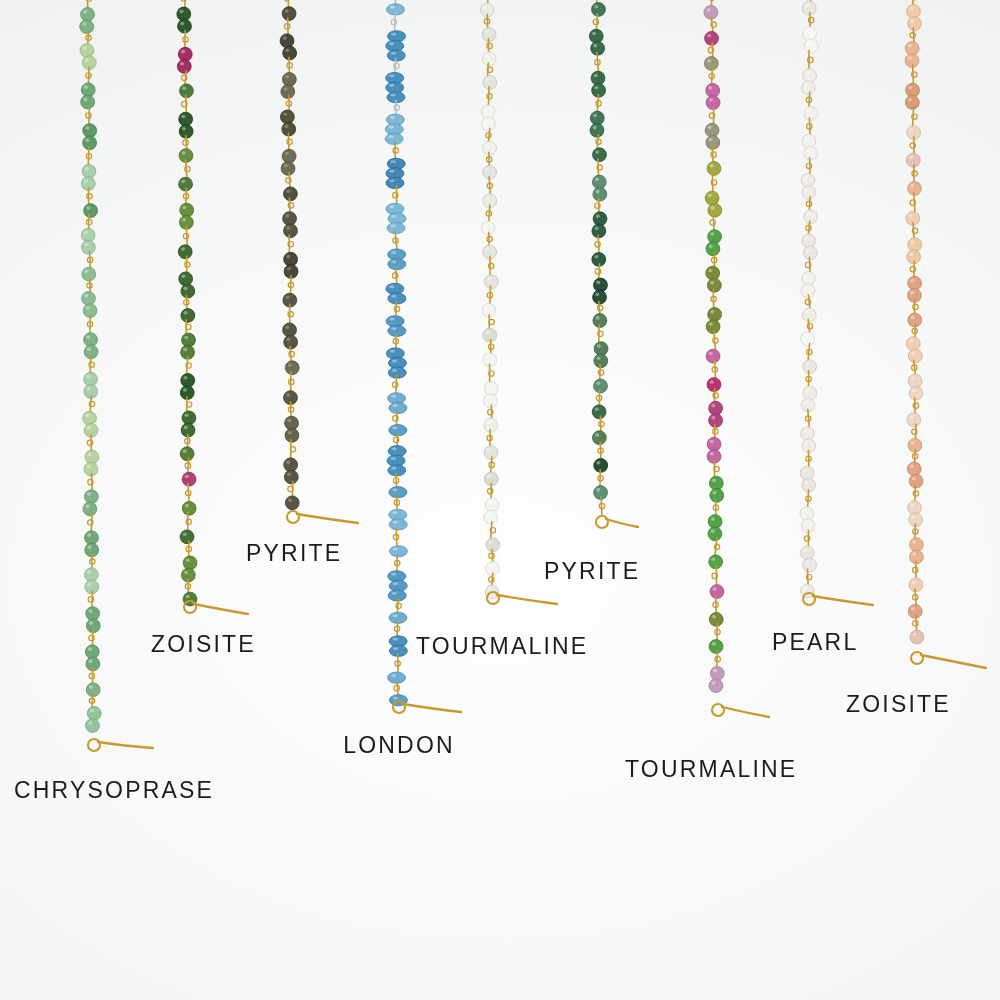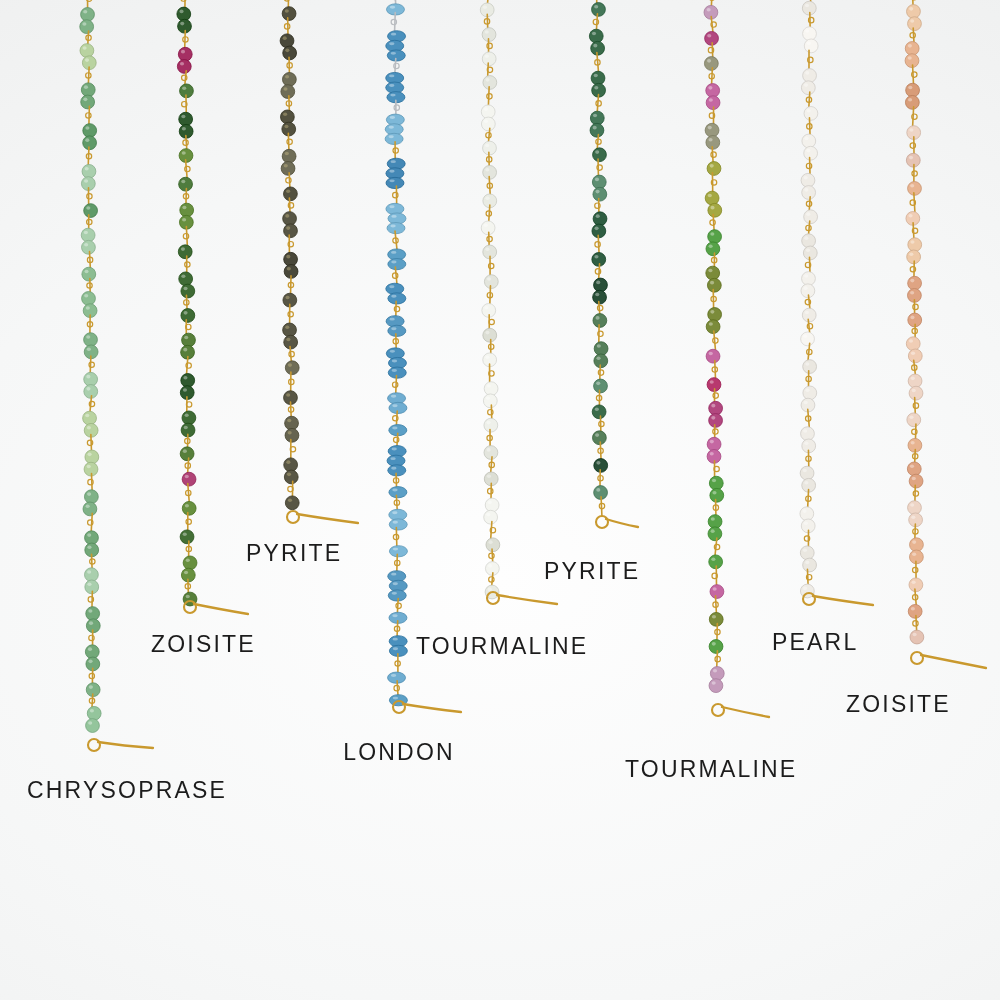--- a/index.html
+++ b/index.html
@@ -11,21 +11,21 @@
   #chains-svg{position:absolute;left:0;top:0;}
   .label{
     position:absolute;
     font-size:23px;
     letter-spacing:2.2px;
     line-height:27px;
     color:#1c1c1c;
     white-space:nowrap;
     font-weight:400;
   }
-  .label.center{text-align:center;white-space:normal;margin-top:7px;}
+  .label.center{text-align:center;white-space:normal;}
 </style>
 </head>
 <body>
 
 <div class="stage">
   <svg id="chains-svg" width="1000" height="1000" viewBox="0 0 1000 1000">
       <g>
         <line x1="87.56296296296296" y1="-11" x2="87.59216695693212" y2="8.538704561042522" stroke="#c9992e" stroke-width="1.6" stroke-linecap="round"></line>
         <circle cx="89.13937757201646" cy="-1.230647719478739" r="2.7" fill="none" stroke="#c9992e" stroke-width="1.2"></circle>
         <ellipse cx="87.5205148650254" cy="14.438704561042522" rx="6.9" ry="6.9" fill="#7fb287" stroke="#5f9267" stroke-width="0.8"></ellipse>
@@ -944,21 +944,21 @@
         <ellipse cx="912.8961984444823" cy="608.7500593278464" rx="2.07" ry="1.7940000000000003" fill="#ffffff" opacity="0.38"></ellipse>
         <line x1="915.9383311847265" y1="615.6720593278465" x2="916.6354054897035" y2="631.1431241426612" stroke="#c9992e" stroke-width="1.6" stroke-linecap="round"></line>
         <circle cx="915.4427839750751" cy="623.4075917352538" r="2.7" fill="none" stroke="#c9992e" stroke-width="1.2"></circle>
         <ellipse cx="916.898814268853" cy="637.0431241426612" rx="6.9" ry="6.9" fill="#e5c3b4" stroke="#c5a394" stroke-width="0.8"></ellipse>
         <ellipse cx="914.621814268853" cy="634.4211241426613" rx="2.07" ry="1.7940000000000003" fill="#ffffff" opacity="0.38"></ellipse>
         <circle cx="917" cy="658" r="6" fill="none" stroke="#c9992e" stroke-width="2.1"></circle>
         <path d="M 921 655 Q 951.5 661 986 668" fill="none" stroke="#c9992e" stroke-width="2.3" stroke-linecap="round"></path>
       </g>
     </svg>
 
-  <div class="label" style="left: 14px; top: 777px; color: rgb(28, 28, 28); margin-left: 13px;">
+  <div class="label" style="left: 14px; top: 777px; color: rgb(28, 28, 28);">
     <span>CHRYSOPRASE</span>
   </div>
   <div class="label" style="left: 141px; top: 631px; color: rgb(28, 28, 28); margin-left: 10px;">
     <span>ZOISITE</span>
   </div>
   <div class="label" style="left: 246px; top: 540px; color: rgb(28, 28, 28);">
     <span>PYRITE</span>
   </div>
   <div class="label center" style="left: 309px; top: 732px; color: rgb(28, 28, 28); width: 180px;">
     <span>LONDON</span><br>

